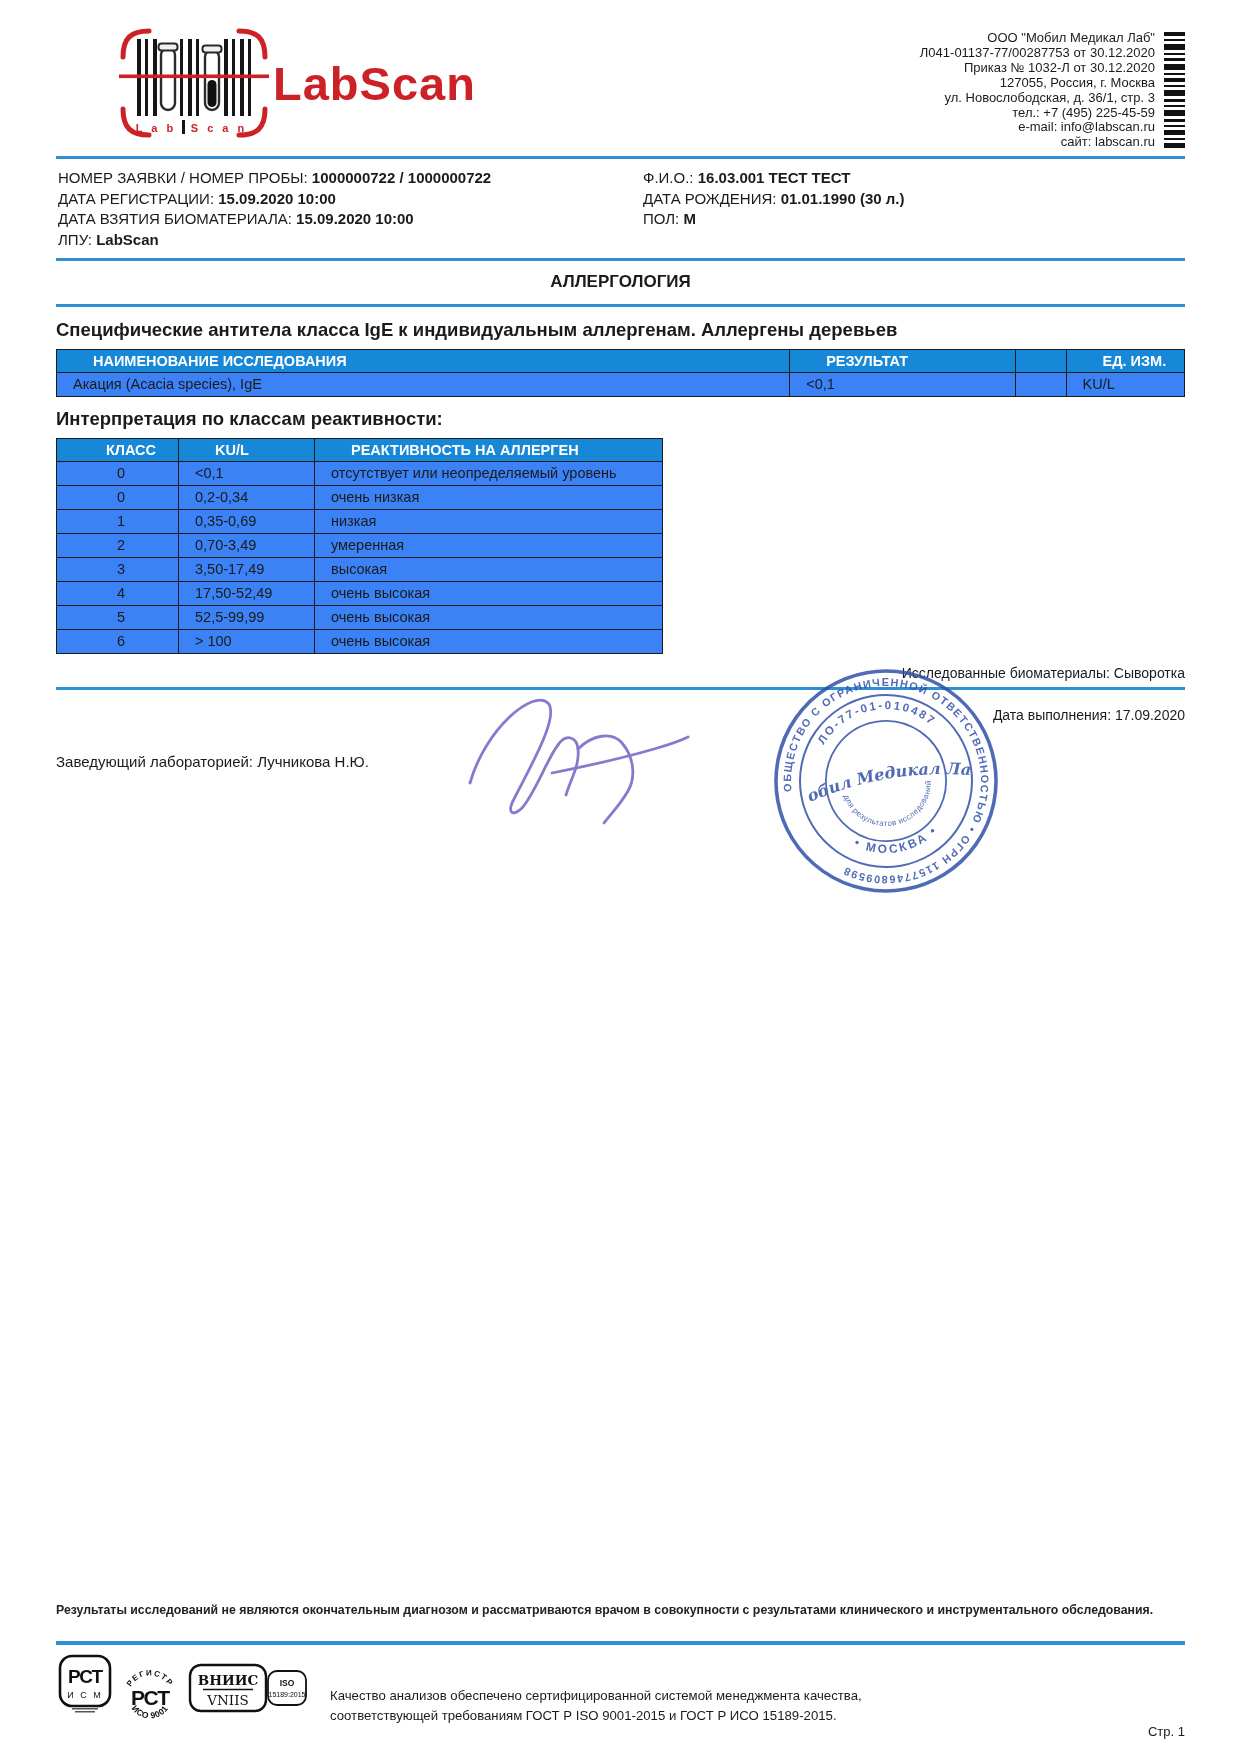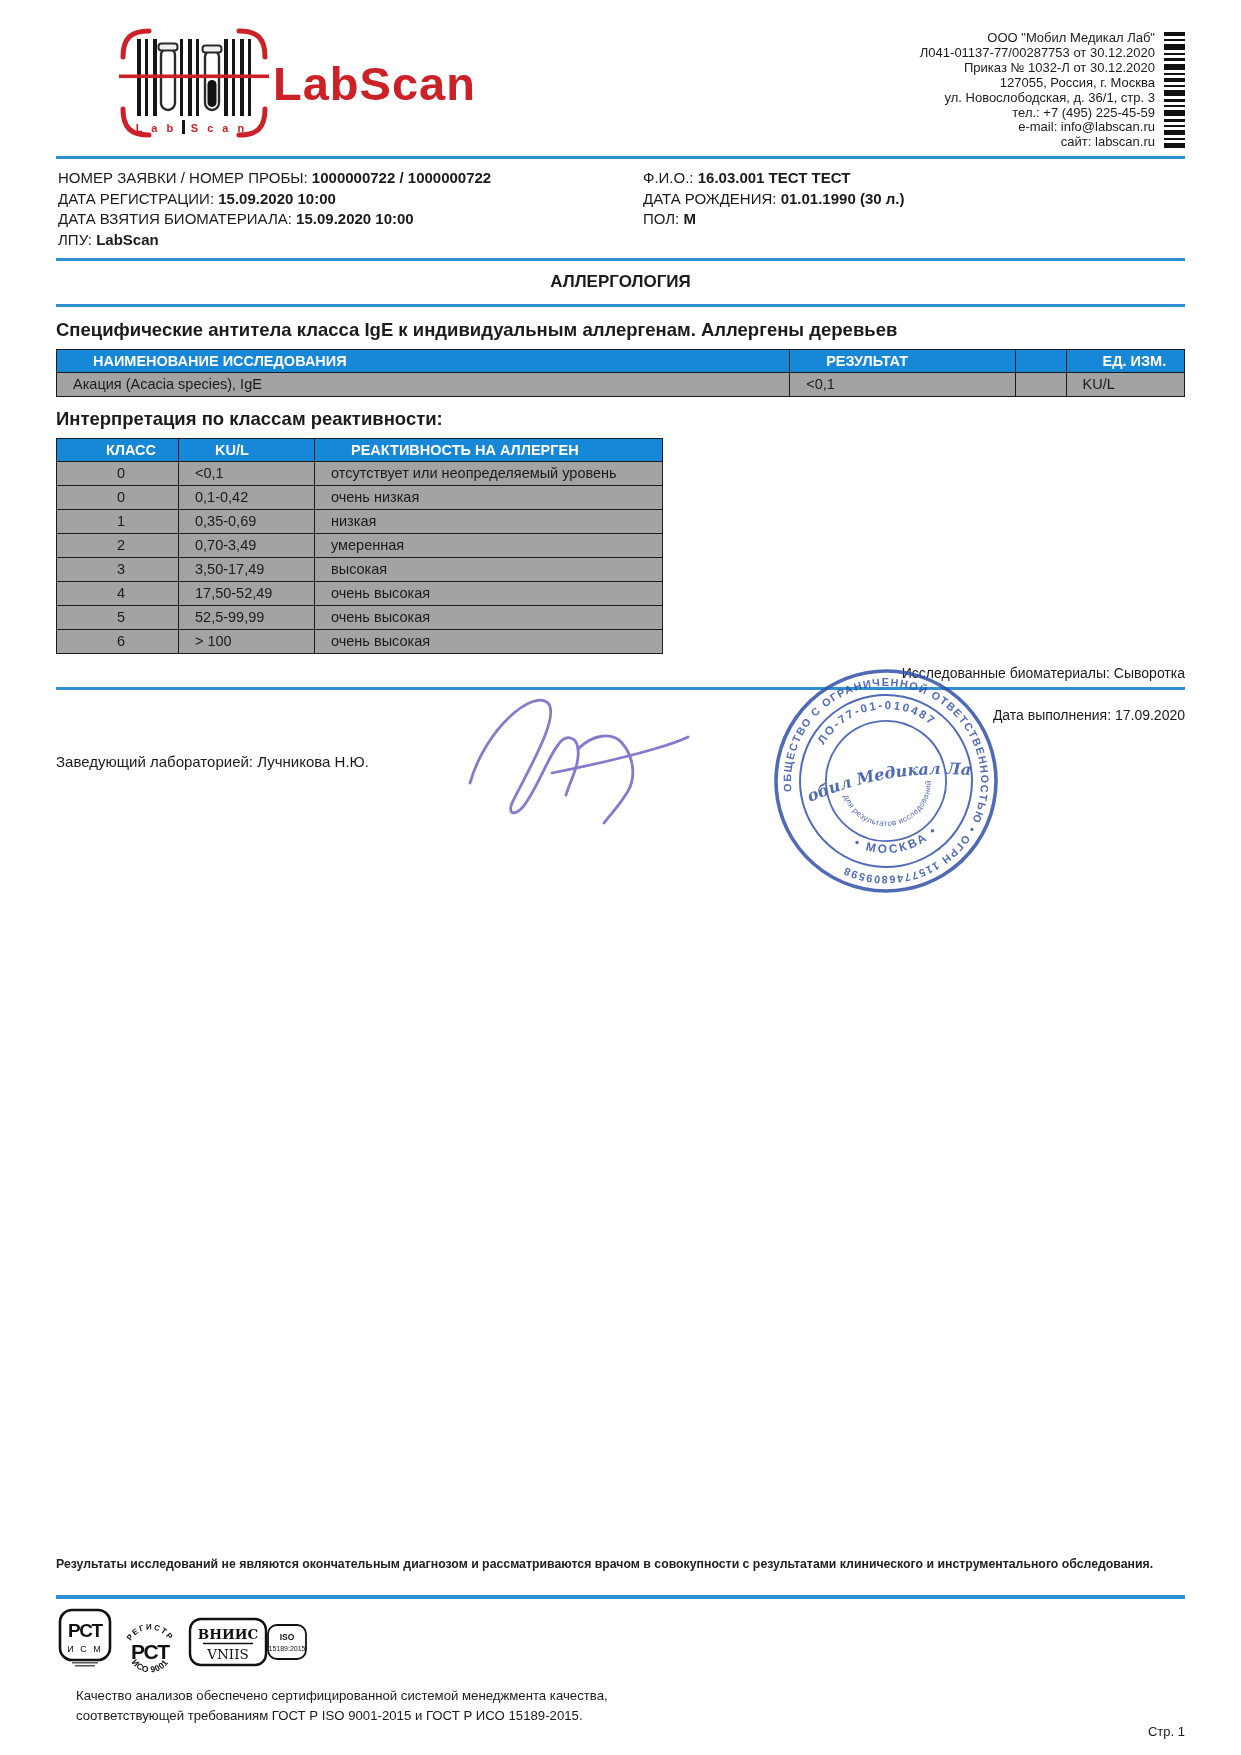--- a/index.html
+++ b/index.html
@@ -28,41 +28,41 @@
   .p-right { flex:1;margin-left:17px; }
   .pvalue { font-weight:bold; }
 
   .section-title { text-align:center; font-weight:bold; font-size:17px; padding:11px 0 12px 0; }
 
   .panel-title { font-size:18.5px; font-weight:bold; margin:12px 0 8px 0; }
 
   table { border-collapse:collapse; table-layout:fixed; }
   th, td { border:1.6px solid #1b1b1b; padding:2px 9px; font-size:14.5px; overflow:hidden; }
   th { background:#1787d8; color:#ffffff; text-align:left; height:23px;padding-left:36px; }
-  td { height:24px; background:#a3a3a3;padding-left:16px; }
+  td { height:24px; background:#3b82f6;padding-left:16px; }
   .results { width:100%; }
   .interp  { width:606px; }
   .interp th.c-class, .interp td.c-class { text-align:center;margin-left:20px; }
 
   .interp-title { font-size:18.5px; font-weight:bold; margin:11px 0 8px 0; }
 
   .biomat    { text-align:right; font-size:14px; margin-top:11px; }
   .rule-mid  { margin-top:6px; }
   .performed { text-align:right; font-size:14px; margin-top:17px; }
 
   .sigrow { position:relative; margin-top:20px; height:160px; }
   .sig-label { font-size:15px; padding-top:10px; }
   .signature-svg { position:absolute; left:398px; top:-60px; }
   .stamp { position:absolute; left:712px; top:-80px; opacity:0.93; }
 
   
   .footer { position:absolute; left:56px; right:56px; bottom:16px; }
   .disclaimer { font-size:12.3px; text-align:left; margin-bottom:24px; color:#222;font-weight:bold; }
   .rule-footer { height:4px; background:#2e8fd2; }
-  .quality { display:flex; align-items:flex-start; margin-top:8px; position:relative; padding-bottom:14px;flex-direction:column; }
+  .quality { display:flex; align-items:flex-end; margin-top:8px; position:relative; padding-bottom:14px; }
   .badges { display:flex; align-items:flex-start; }
   .qtext { margin-left:20px; font-size:13.2px; line-height:19.5px; padding-top:7px; }
   .pagenum { position:absolute; right:0; bottom:0; font-size:13px; }
 </style>
 </head>
 <body>
 
 <div class="page">
   <div class="content">
 
@@ -202,21 +202,21 @@
         <th>KU/L</th>
         <th>РЕАКТИВНОСТЬ НА АЛЛЕРГЕН</th>
       </tr>
       <tr>
             <td class="c-class">0</td>
             <td>&lt;0,1</td>
             <td>отсутствует или неопределяемый уровень</td>
           </tr>
       <tr>
             <td class="c-class">0</td>
-            <td>0,1-0,42</td>
+            <td>0,2-0,34</td>
             <td>очень низкая</td>
           </tr>
       <tr>
             <td class="c-class">1</td>
             <td>0,35-0,69</td>
             <td>низкая</td>
           </tr>
       <tr>
             <td class="c-class">2</td>
             <td>0,70-3,49</td>

